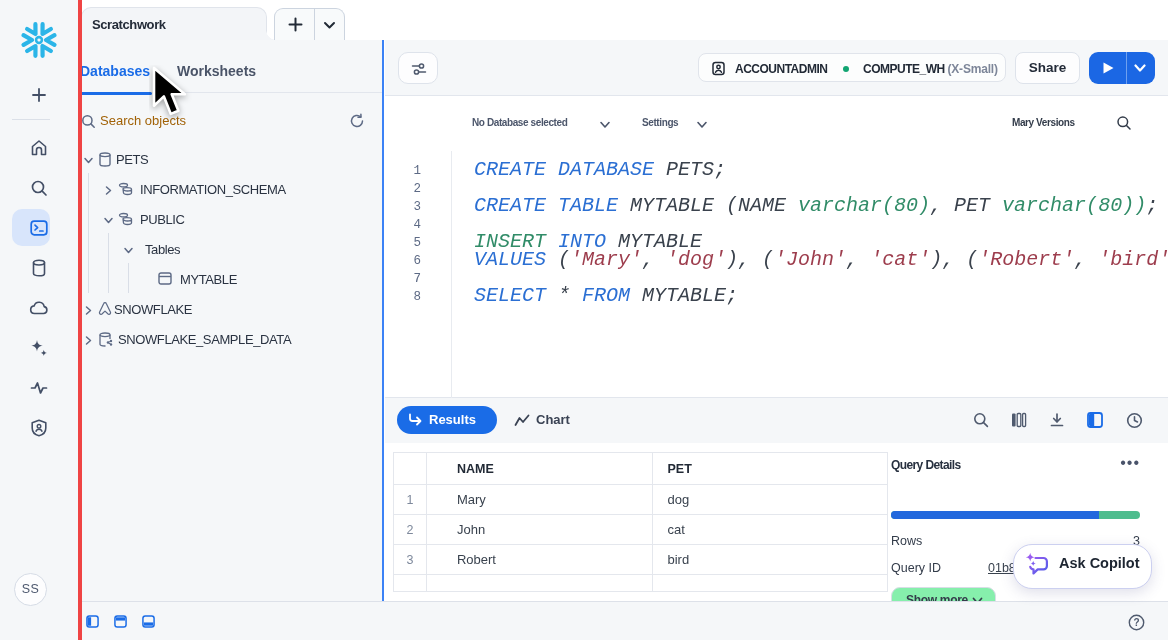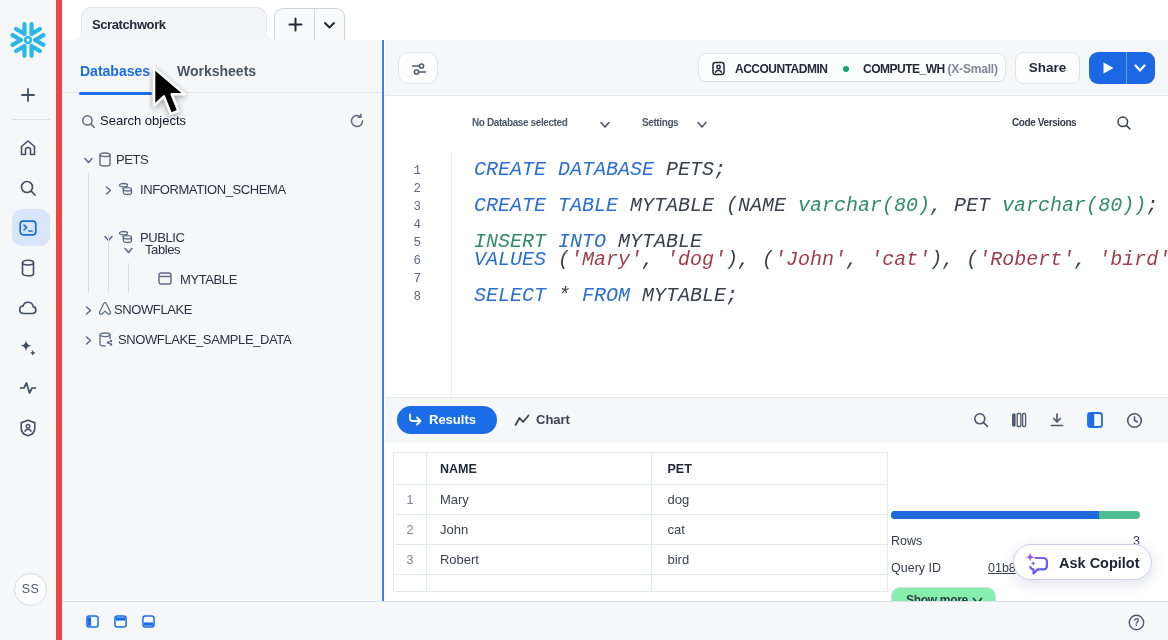--- a/index.html
+++ b/index.html
@@ -1,40 +1,40 @@
 <!DOCTYPE html>
 <html><head>
 <meta charset="utf-8">
 <style>
   * { margin:0; padding:0; box-sizing:border-box; }
   html,body { width:1168px; height:640px; overflow:hidden; }
   body { font-family:"Liberation Sans",sans-serif; background:#ffffff; position:relative; color:#232b38; }
 
   
-  #rail { position:absolute; left:0; top:0; width:62px; height:640px; background:#f5f7f9; border-right:6px solid #ef4444; z-index:5; }
+  #rail { position:absolute; left:0; top:0; width:82px; height:640px; background:#f5f7f9; border-right:4px solid #ef4444; z-index:5; }
   .railic { position:absolute; left:50%; transform:translate(-50%,-50%); }
   #railsel { position:absolute; left:12px; top:209px; width:38px; height:37px; background:#d8e5fb; border-radius:10px; }
   #ssav { position:absolute; left:14px; top:573px; width:33px; height:33px; border-radius:50%; background:#fdfdfe; border:1px solid #d6dce6; color:#4e596f; font-size:12.5px; text-align:center; line-height:31px; letter-spacing:0.3px; }
 
   
   #topbar { position:absolute; left:62px; top:0; width:1106px; height:40px; background:#ffffff; z-index:4; }
   #tab1 { position:absolute; left:19px; top:7px; width:186px; height:33px; background:#f3f5f8; border:1px solid #e0e4eb; border-bottom:none; border-radius:10px 10px 0 0; font-size:13px; letter-spacing:-0.4px; font-weight:700; color:#232b38; line-height:34px; padding-left:10px; }
   .tabcurve { position:absolute; bottom:0; width:10px; height:10px; background:radial-gradient(circle at 0 0, transparent 9.5px, #f3f5f8 10px); }
   #tbtns { position:absolute; left:212px; top:8px; width:71px; height:32px; background:#f8fafb; border:1px solid #ccd4df; border-bottom:none; border-radius:9px 9px 0 0; display:flex; }
   #tbtns .c1 { width:41px; border-right:1px solid #ccd4df; position:relative; }
   #tbtns .c2 { width:29px; position:relative; }
 
   
   #lpanel { position:absolute; left:62px; top:40px; width:322px; height:561px; background:#f5f7f9; border-right:2px solid #3b82f6; }
   #lpanel .ptabs { position:absolute; left:0; top:0; width:100%; height:53px; border-bottom:1px solid #e2e6ed; }
   #dbtab { position:absolute; left:18px; top:23px; font-size:14px; font-weight:700; color:#1a6ce7; }
   #wstab { position:absolute; left:115px; top:23px; font-size:14px; font-weight:700; color:#4a5468; }
   #dbtab-ul { position:absolute; left:17px; top:52px; width:73px; height:3px; background:#1a6ce7; border-radius:2px; }
   #searchrow { position:absolute; left:0; top:54px; width:100%; height:40px; }
-  #searchtxt { position:absolute; left:38px; top:19px; font-size:13px; color:#0f172a; }
+  #searchtxt { position:absolute; left:38px; top:19px; font-size:13px; color:#a16207; }
 
   
   .trow { position:absolute; left:0; height:30px; width:100%; font-size:13px; letter-spacing:-0.4px; color:#2a3342; }
   .trow .lbl { position:absolute; top:8px; }
   .guide { position:absolute; width:1px; background:#d9dee7; }
 
   
   #main { position:absolute; left:385px; top:40px; width:783px; height:561px; background:#f5f7f9; }
   
   #sliderbtn { position:absolute; left:13px; top:12px; width:40px; height:32px; background:#fdfdfe; border:1px solid #dee3eb; border-radius:10px; }
@@ -60,36 +60,36 @@
   #charttab span { position:absolute; left:22px; top:6px; }
 
   
   #rescontent { position:absolute; left:0; top:403px; width:783px; height:158px; background:#ffffff; }
   
   #rtable { position:absolute; left:8px; top:9px; width:495px; border-collapse:collapse; font-size:13px; color:#39424e; background:#fff; }
   #rtable td { border:1px solid #e4e7ed; }
   #rtable .hd { height:32px; font-weight:700; color:#222a36; font-size:12.5px; }
   #rtable .r { height:30px; }
   #rtable .num { width:33px; text-align:center; color:#7e899c; font-size:12.5px; }
-  #rtable .c1 { width:226px; padding-left:13px; }
+  #rtable .c1 { width:226px; padding-left:30px; }
   #rtable .c2 { width:236px; padding-left:15px; }
 
   
   #qd { position:absolute; left:506px; top:0; width:260px; height:158px; font-size:12.5px; color:#333c4a; }
   #qd .row { position:absolute; left:0; width:249px; }
   #qd .rt { position:absolute; right:0; }
   #qbar { position:absolute; left:0; top:68px; width:249px; height:8px; border-radius:4px; background:#4ebd8e; overflow:hidden; }
   #qbar .b { position:absolute; left:0; top:0; width:208px; height:8px; background:#2268dd; }
   #showmore { position:absolute; left:0; top:144px; width:105px; height:26px; border:1px solid #d8dde6; border-radius:9px; background:#86efac; font-size:12px; letter-spacing:-0.3px; font-weight:700; color:#333c4a; line-height:24px; padding-left:14px; }
 
   
   #statusbar { position:absolute; left:62px; top:601px; width:1106px; height:39px; background:#f5f7f9; border-top:1px solid #dde1e9; z-index:3; }
 
   
-  #copilot { position:absolute; left:1013px; top:544px; width:139px; height:36px; background:#ffffff; border:1px solid #ccd0f0; border-radius:19px; box-shadow:0 4px 14px rgba(80,80,140,0.18); z-index:6; }
+  #copilot { position:absolute; left:1013px; top:544px; width:139px; height:45px; background:#ffffff; border:1px solid #ccd0f0; border-radius:19px; box-shadow:0 4px 14px rgba(80,80,140,0.18); z-index:6; }
   #copilot span { position:absolute; left:45px; top:10px; font-size:14.5px; font-weight:700; color:#1d2531; }
 
   #cursor { position:absolute; left:149px; top:65px; z-index:9; }
 </style>
 </head>
 <body>
 
 <div id="rail">
   <svg class="railic" style="top:40px" width="40" height="40" viewBox="-20 -20 40 40">
     <g stroke="#2bb5e8" stroke-width="4.2" fill="none" stroke-linecap="round" stroke-linejoin="round">
@@ -200,21 +200,21 @@
       <div class="trow" style="top:134px">
         <span style="position:absolute;left:41px;top:10px;"><svg width="11" height="11" viewBox="0 0 11 11">
             <path d="M3.5 2 L7.5 5.5 L3.5 9" fill="none" stroke="#5d6a85" stroke-width="1.5" stroke-linecap="round" stroke-linejoin="round"></path>
           </svg></span>
         <span style="position:absolute;left:56px;top:8px;"><svg width="15" height="14" viewBox="0 0 15 14">
             <path d="M1.5 3.2 C1.5 2.2 3 1.5 5.5 1.5 C8 1.5 9.5 2.2 9.5 3.2 C9.5 4.2 8 4.9 5.5 4.9 C3 4.9 1.5 4.2 1.5 3.2 Z" fill="none" stroke="#5d6a85" stroke-width="1.3"></path>
             <path d="M5 7 C5 6.3 6.6 5.7 8.8 5.7 C11 5.7 13.5 6.3 13.5 7.3 V10.8 C13.5 11.8 12 12.5 9.5 12.5 C7 12.5 5.5 11.8 5.5 10.8 Z M5.5 7.3 C5.5 8.3 7 9 9.5 9 C12 9 13.5 8.3 13.5 7.3" fill="none" stroke="#5d6a85" stroke-width="1.3"></path>
           </svg></span>
         <span class="lbl" style="left:78px;">INFORMATION_SCHEMA</span>
       </div>
-      <div class="trow" style="top:182px">
+      <div class="trow" style="top:164px">
         <span style="position:absolute;left:41px;top:10px;"><svg width="11" height="11" viewBox="0 0 11 11">
             <path d="M2 3.5 L5.5 7.5 L9 3.5" fill="none" stroke="#5d6a85" stroke-width="1.5" stroke-linecap="round" stroke-linejoin="round"></path>
           </svg></span>
         <span style="position:absolute;left:56px;top:8px;"><svg width="15" height="14" viewBox="0 0 15 14">
             <path d="M1.5 3.2 C1.5 2.2 3 1.5 5.5 1.5 C8 1.5 9.5 2.2 9.5 3.2 C9.5 4.2 8 4.9 5.5 4.9 C3 4.9 1.5 4.2 1.5 3.2 Z" fill="none" stroke="#5d6a85" stroke-width="1.3"></path>
             <path d="M5 7 C5 6.3 6.6 5.7 8.8 5.7 C11 5.7 13.5 6.3 13.5 7.3 V10.8 C13.5 11.8 12 12.5 9.5 12.5 C7 12.5 5.5 11.8 5.5 10.8 Z M5.5 7.3 C5.5 8.3 7 9 9.5 9 C12 9 13.5 8.3 13.5 7.3" fill="none" stroke="#5d6a85" stroke-width="1.3"></path>
           </svg></span>
         <span class="lbl" style="left:78px;">PUBLIC</span>
       </div>
       <div class="trow" style="top:194px">
@@ -292,21 +292,21 @@
   <div id="editor">
     <div id="edhead">
       <span class="ehtxt" style="left:87px;">No Database selected</span>
       <svg style="position:absolute;left:214px;top:24px" width="12" height="10" viewBox="0 0 12 10">
           <path d="M2 2.5 L6 7 L10 2.5" fill="none" stroke="#4c566b" stroke-width="1.6" stroke-linecap="round" stroke-linejoin="round"></path>
         </svg>
       <span class="ehtxt" style="left:257px;">Settings</span>
       <svg style="position:absolute;left:311px;top:24px" width="12" height="10" viewBox="0 0 12 10">
           <path d="M2 2.5 L6 7 L10 2.5" fill="none" stroke="#4c566b" stroke-width="1.6" stroke-linecap="round" stroke-linejoin="round"></path>
         </svg>
-      <span class="ehtxt" style="left:627px; color:#333c4a;">Code Versions</span>
+      <span class="ehtxt" style="left:627px; color:#333c4a;">Mary Versions</span>
       <svg style="position:absolute;left:731px;top:19px" width="16" height="16" viewBox="0 0 16 16">
           <circle cx="6.8" cy="6.8" r="4.8" fill="none" stroke="#333c4a" stroke-width="1.5"></circle>
           <path d="M10.5 10.5 L14 14" stroke="#333c4a" stroke-width="1.5" stroke-linecap="round"></path>
         </svg>
     </div>
     <div id="gutter">1<br>2<br>3<br>4<br>5<br>6<br>7<br>8</div>
     <div id="gutline"></div>
     <div id="code"><span class="kb">CREATE DATABASE</span> PETS;
 
 <span class="kb">CREATE TABLE</span> MYTABLE (NAME <span class="kg">varchar(80)</span>, PET <span class="kg">varchar(80))</span>;
@@ -380,20 +380,21 @@
             <td class="c2">bird</td>
           </tr>
       <tr style="height:17px;">
             <td class="num"></td>
             <td class="c1"></td>
             <td class="c2"></td>
           </tr>
     </tbody>
       </table>
     <div id="qd">
+      <div class="row" style="top:15px;"><b style="font-size:12px;letter-spacing:-0.6px;color:#27303f;">Query Details</b><span class="rt" style="top:-4px;font-size:16px;color:#49536a;letter-spacing:1px;">•••</span></div>
       <div id="qbar">
           <div class="b"></div>
         </div>
       <div class="row" style="top:91px;">Rows<span class="rt">3</span></div>
       <div class="row" style="top:118px;">Query ID<span style="position:absolute;left:97px;text-decoration:underline;color:#39424e;">01b8</span></div>
       <div id="showmore">Show more<svg style="position:absolute;left:80px;top:8px" width="11" height="10" viewBox="0 0 11 10">
             <path d="M1.5 2.5 L5.5 7 L9.5 2.5" fill="none" stroke="#333c4a" stroke-width="1.7" stroke-linecap="round" stroke-linejoin="round"></path>
           </svg></div>
     </div>
   </div>

